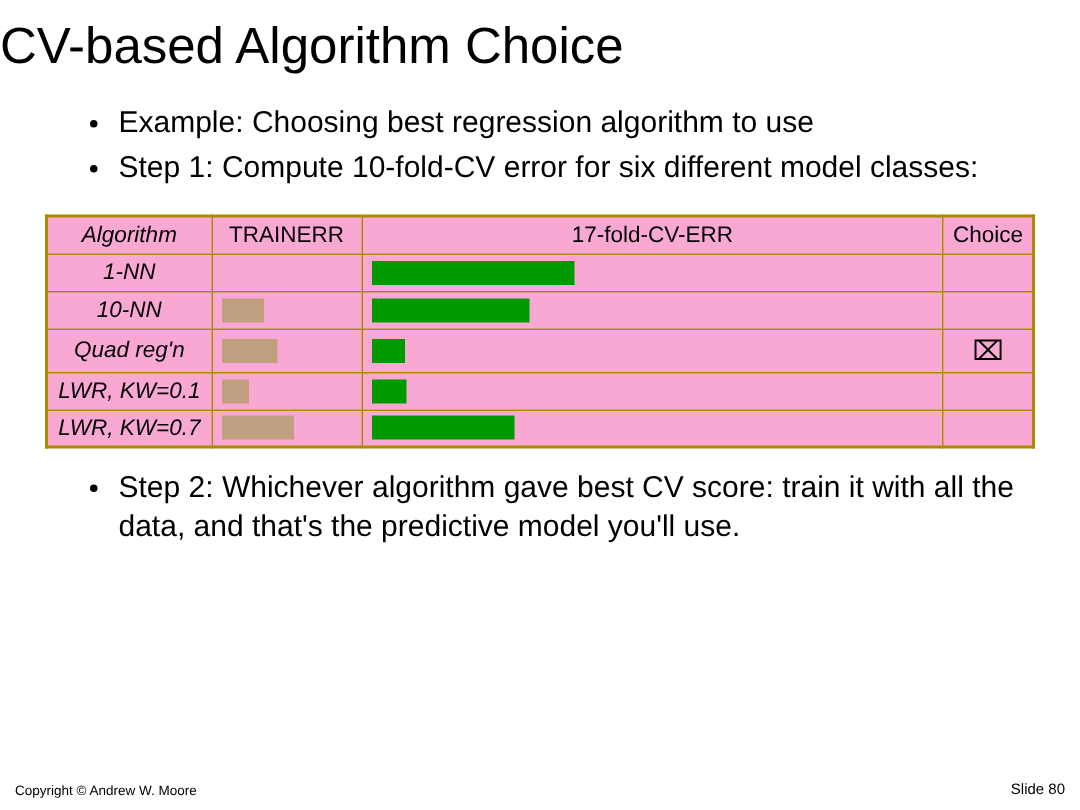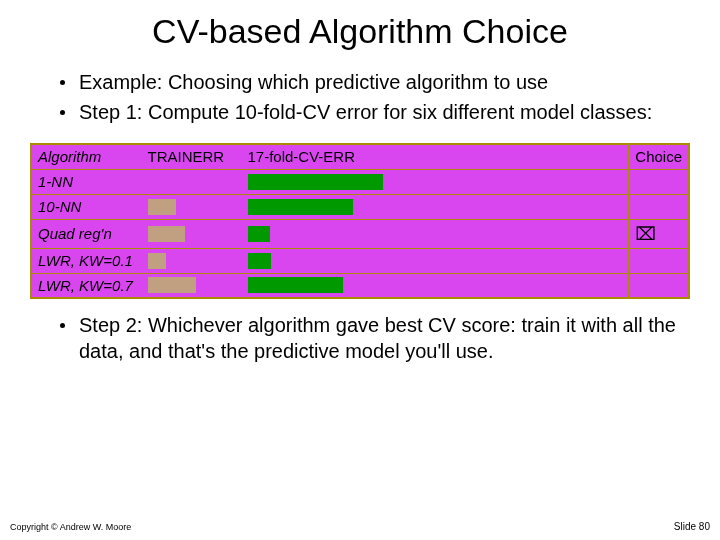--- a/index.html
+++ b/index.html
@@ -5,21 +5,20 @@
   * { box-sizing: border-box; margin: 0; padding: 0; }
   body {
     width: 720px;
     height: 540px;
     background: #fff;
     font-family: Arial, Helvetica, sans-serif;
     position: relative;
     overflow: hidden;
   }
   .title {
-    text-align: center;
     font-size: 34px;
     font-weight: 400;
     padding-top: 12px;
     padding-bottom: 10px;
   }
   .bullets {
     padding: 8px 30px 0 60px;
   }
   .bullet-row {
     display: flex;
@@ -34,22 +33,22 @@
   }
   .tbl {
     margin: 18px 30px 0 30px;
     border: 2px solid #aa8a00;
     border-collapse: collapse;
     width: calc(100% - 60px);
     font-size: 15px;
   }
   .tbl td, .tbl th {
     border: 1px solid #aa8a00;
-    background: #d946ef;
-    text-align: left;
+    background: #f9a8d4;
+    text-align: center;
     padding: 3px 6px;
     vertical-align: middle;
     height: 25px;
   }
   .tbl th { font-weight: 400; }
   .col-alg { width: 110px; font-style: italic; }
   .col-train { width: 100px; }
   .col-cv { width: auto; }
   .col-choice { width: 52px; text-align: left; }
   .bar-train {
@@ -86,21 +85,21 @@
   }
 </style>
 </head>
 <body>
 
 <h1 class="title">CV-based Algorithm Choice</h1>
 
 <div class="bullets">
   <div class="bullet-row">
     <span class="bullet-dot"></span>
-    <span>Example: Choosing which predictive algorithm to use</span>
+    <span>Example: Choosing best regression algorithm to use</span>
   </div>
   <div class="bullet-row">
     <span class="bullet-dot"></span>
     <span>Step 1: Compute 10-fold-CV error for six different model classes:</span>
   </div>
 </div>
 
 <table class="tbl">
   <tbody>
       <tr>

